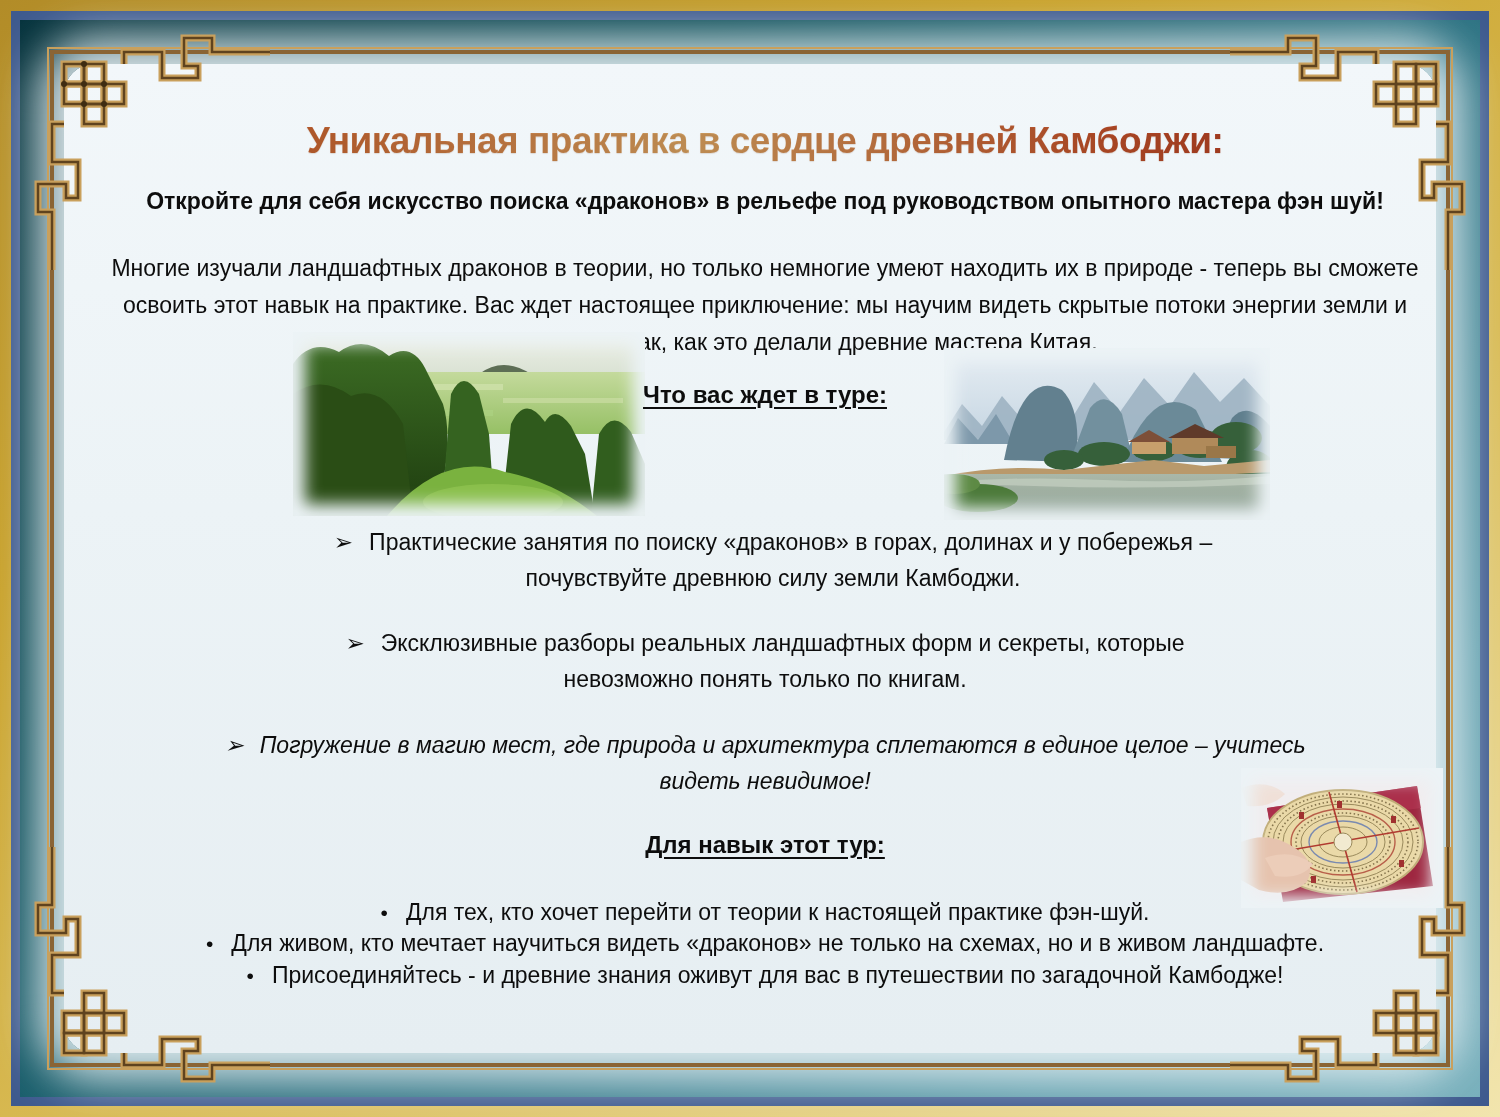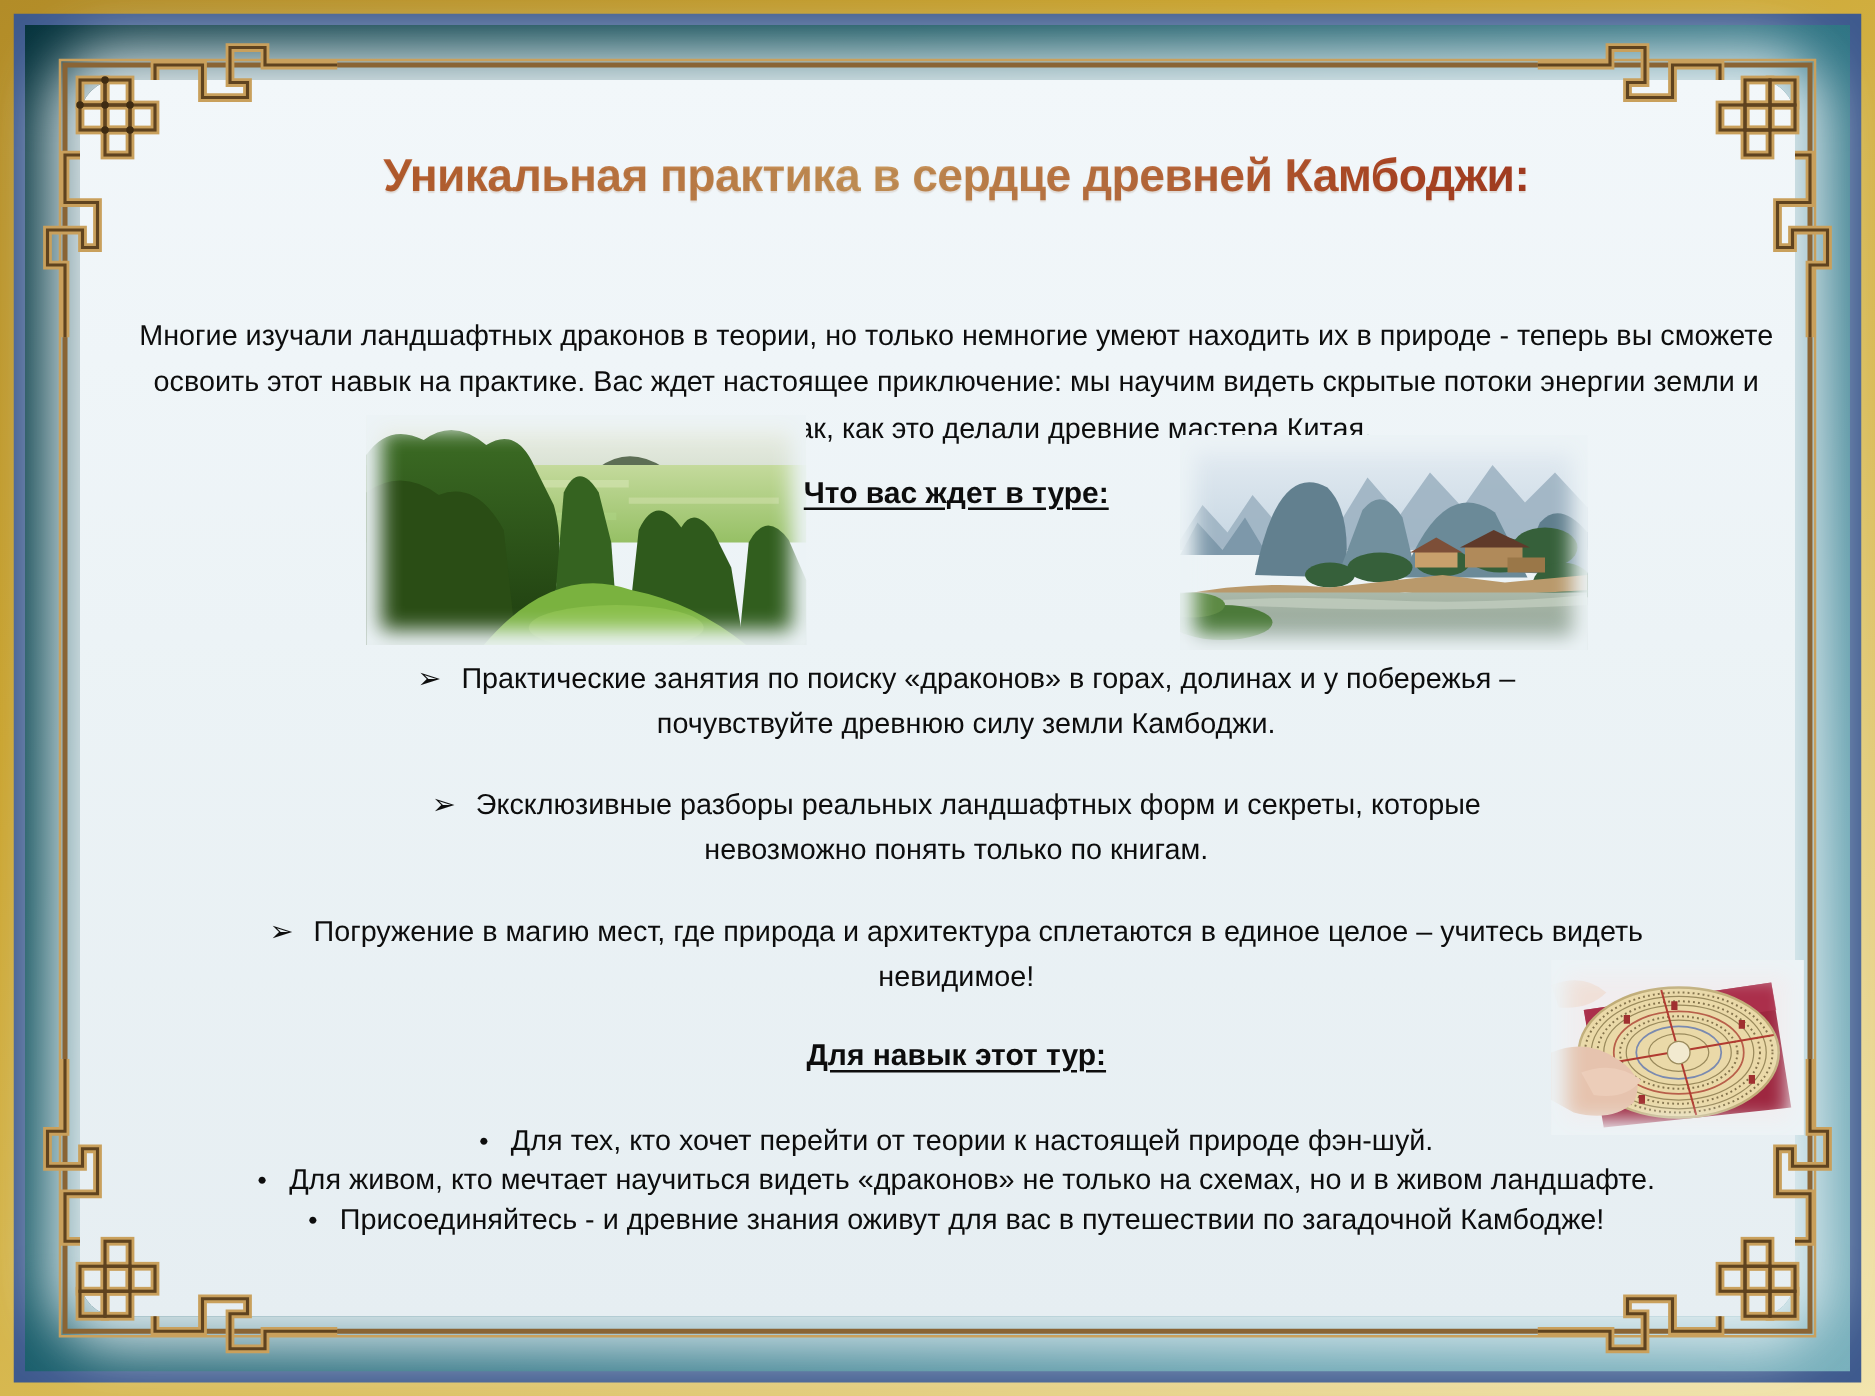--- a/index.html
+++ b/index.html
@@ -36,21 +36,21 @@
     text-shadow:0 1px 1px rgba(120,60,20,.15);
   }
   .subtitle{top:186px;font-weight:bold;line-height:30px;font-size:23px;}
   .intro{top:250px;left:80px;right:80px;line-height:37px;}
   .section-heading{font-weight:bold;font-size:24px;line-height:30px;
        text-decoration:underline;text-decoration-thickness:2px;text-underline-offset:4px;}
   .tour-heading{top:380px;}
   .who-heading{top:830px;}
   .tb0{top:524px;left:241px;right:225px;}
   .tb1{top:625px;left:300px;right:300px;}
-  .tb2{top:727px;left:180px;right:180px;}
+  .tb2{top:727px;left:180px;right:180px;font-style:italic;}
   .ab0{top:896px;line-height:32px;}
   .ab1{top:927px;line-height:32px;}
   .ab2{top:959px;line-height:32px;}
   .marker{display:inline-block;margin-right:16px;}
   .dot-marker{display:inline-block;margin-right:18px;font-size:21px;}
   
   .photo{position:absolute;overflow:hidden;}
   .photo svg{display:block;width:100%;height:100%;}
   .photo::after{content:'';position:absolute;inset:0;pointer-events:none;
     box-shadow:inset 0 0 16px 12px #ecf3f6;}
@@ -102,20 +102,21 @@
     <use href="#fret" stroke="#5f431f" stroke-width="2.5"></use>
   </svg>
   <svg class="corner br" viewBox="0 0 258 258">
     <use href="#fret" stroke="#c9a05c" stroke-width="7"></use>
     <use href="#fret" stroke="#5f431f" stroke-width="2.5"></use>
   </svg>
 
   <div class="content-layer">
 
     <div class="txt page-title">Уникальная практика в сердце древней Камбоджи:</div>
+    <div class="txt subtitle">Откройте для себя искусство поиска «драконов» в рельефе под руководством опытного мастера фэн шуй!</div>
     <div class="txt intro">Многие изучали ландшафтных драконов в теории, но только немногие умеют находить их в природе - теперь вы сможете освоить этот навык на практике. Вас ждет настоящее приключение: мы научим видеть скрытые потоки энергии земли и читать ландшафт так, как это делали древние мастера Китая.</div>
 
     <div class="photo photo-left" aria-label="Зелёные карстовые холмы Камбоджи">
       <svg viewBox="0 0 352 184" preserveAspectRatio="none">
         <defs>
           <linearGradient id="lsky" x1="0" y1="0" x2="0" y2="1">
             <stop offset="0" stop-color="#eef1e9"></stop>
               <stop offset="1" stop-color="#ccd8c6"></stop>
           </linearGradient>
           <linearGradient id="lplain" x1="0" y1="0" x2="0" y2="1">
@@ -230,21 +231,21 @@
           <rect x="58" y="44" width="5" height="7"></rect>
           <rect x="70" y="108" width="5" height="7"></rect>
         </g>
         <path d="M0 74 Q28 62 54 80 Q76 94 66 114 Q48 130 18 122 L0 112 Z" fill="#e6c3ae"></path>
         <path d="M24 90 Q50 80 72 96 Q60 112 34 108 Z" fill="#eccdb9"></path>
         <path d="M0 20 Q26 10 44 26 Q30 40 6 38 Z" fill="#f0dcd2" opacity=".8"></path>
       </svg>
     </div>
 
     <div class="txt ab0">
-      <span class="dot-marker">•</span><span>Для тех, кто хочет перейти от теории к настоящей природе фэн-шуй.</span>
+      <span class="dot-marker">•</span><span>Для тех, кто хочет перейти от теории к настоящей практике фэн-шуй.</span>
     </div>
     <div class="txt ab1">
       <span class="dot-marker">•</span><span>Для живом, кто мечтает научиться видеть «драконов» не только на схемах, но и в живом ландшафте.</span>
     </div>
     <div class="txt ab2">
       <span class="dot-marker">•</span><span>Присоединяйтесь - и древние знания оживут для вас в путешествии по загадочной Камбодже!</span>
     </div>
 
   </div>
 </div>

